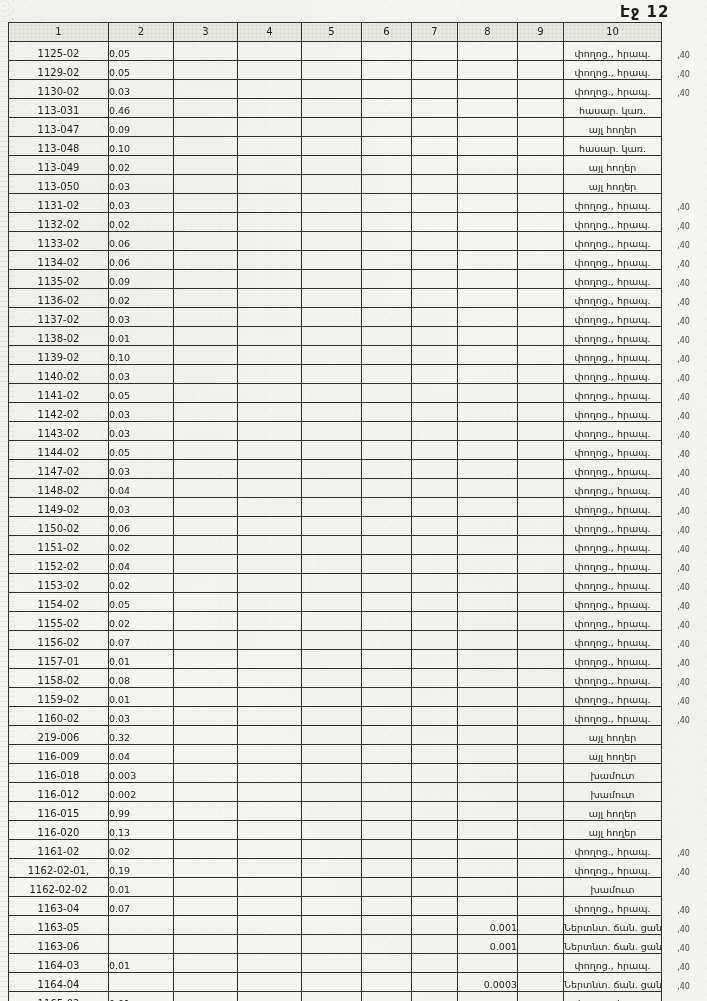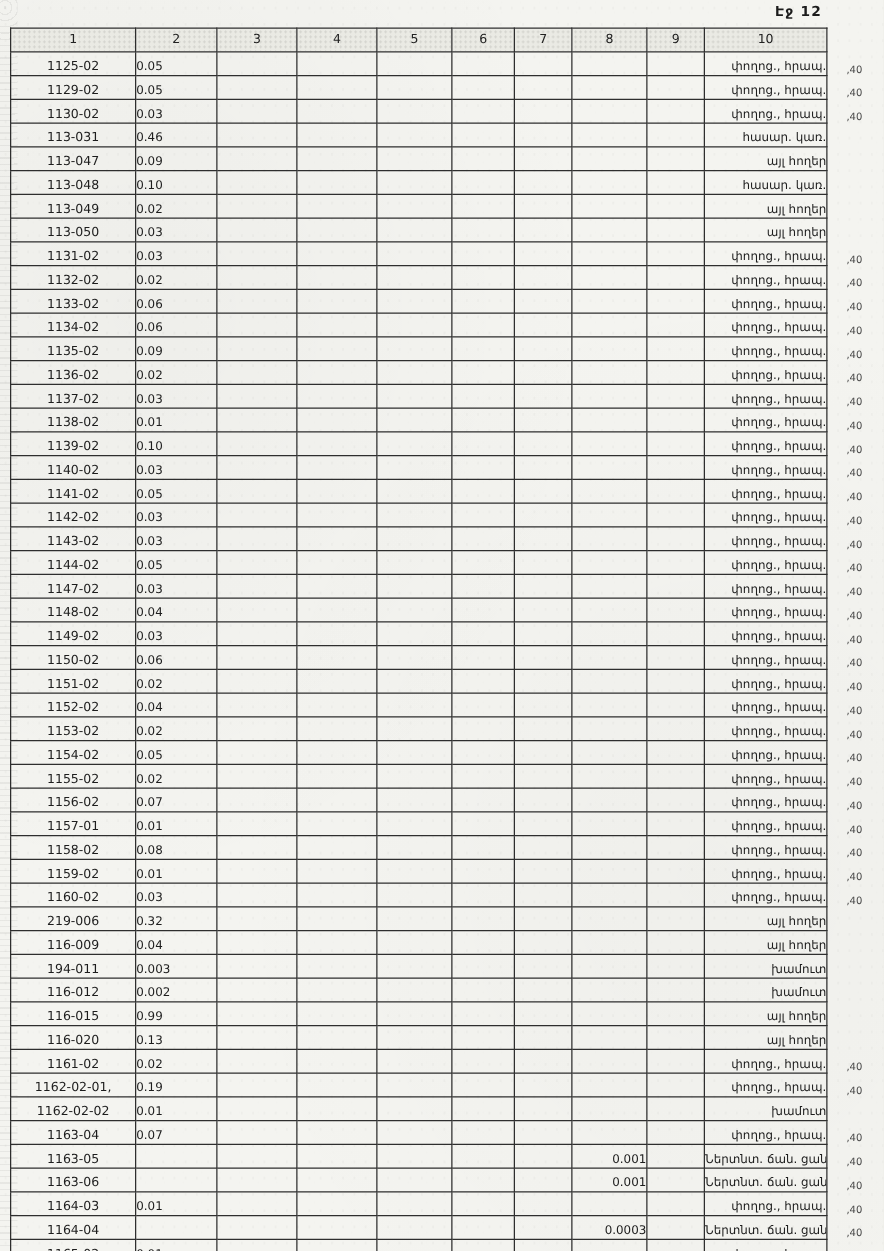--- a/index.html
+++ b/index.html
@@ -29,21 +29,21 @@
     background-position:0 0, 4px 6px;
     opacity:.7;
   }
   .edge-noise{
     position:absolute;left:0;top:0;bottom:0;width:14px;
     background:repeating-radial-gradient(circle at 4px 6px, rgba(70,70,70,0.14) 0 1px, transparent 1px 5px);
     opacity:.55;pointer-events:none;
   }
   .page-number{
     position:absolute;top:3px;left:620px;
-    font-size:11px;font-weight:bold;color:#1c1c1c;
+    font-size:15px;font-weight:bold;color:#1c1c1c;
     letter-spacing:1px;
   }
   table.land{
     position:absolute;left:8px;top:22px;
     border-collapse:collapse;table-layout:fixed;
     width:697px;
     font-size:9.5px;color:#1d1d1d;
   }
   table.land th, table.land td{
     height:17px;overflow:hidden;white-space:nowrap;
@@ -55,21 +55,21 @@
   table.land thead th.grid{
     background-color:#eaeae4;
     background-image:radial-gradient(rgba(0,0,0,0.09) 1px, transparent 1px);
     background-size:4px 4px;
     font-weight:normal;font-size:10px;text-align:center;
     vertical-align:middle;color:#222;
   }
   td.c1{text-align:center;padding-left:8px;font-size:10px;}
   td.c2{}
   td.c8{text-align:right;}
-  td.c10{text-align:right;padding-left:3px;}
+  td.c10{text-align:center;padding-left:3px;}
   td.note, th.note{
     border:none;background:transparent;
     font-size:8px;color:#4a4a4a;text-align:center;padding-left:6px;
     vertical-align:bottom;
   }
 </style>
 </head>
 <body>
 
 <div class="page">
@@ -595,21 +595,21 @@
           <td class="grid c4"></td>
           <td class="grid c5"></td>
           <td class="grid c6"></td>
           <td class="grid c7"></td>
           <td class="grid c8"></td>
           <td class="grid c9"></td>
           <td class="grid c10">այլ հողեր</td>
           <td class="note"></td>
         </tr>
         <tr>
-          <td class="grid c1">194-011</td>
+          <td class="grid c1">116-018</td>
           <td class="grid c2">0.003</td>
           <td class="grid c3"></td>
           <td class="grid c4"></td>
           <td class="grid c5"></td>
           <td class="grid c6"></td>
           <td class="grid c7"></td>
           <td class="grid c8"></td>
           <td class="grid c9"></td>
           <td class="grid c10">խամուտ</td>
           <td class="note"></td>

